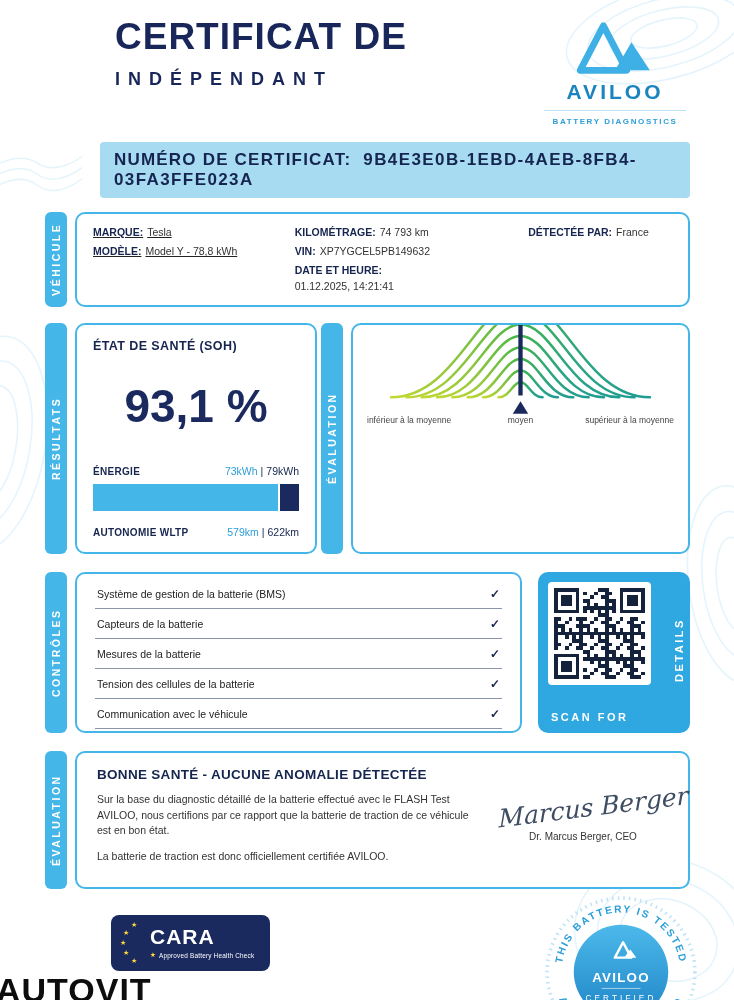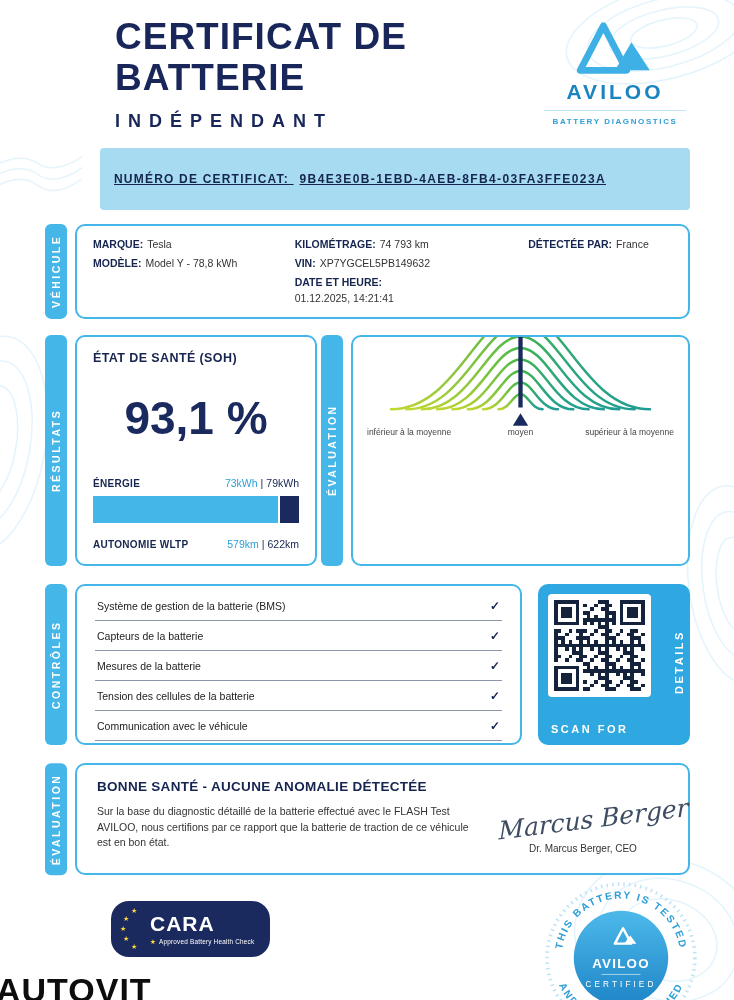--- a/index.html
+++ b/index.html
@@ -15,37 +15,37 @@
   .title{font-size:37px;line-height:1.12;font-weight:bold;color:#18265a;letter-spacing:1px;margin:0;}
   .title span{display:block;}
   .subtitle{margin-top:12px;font-size:18px;letter-spacing:8px;color:#18265a;font-weight:bold;}
   .brand{width:150px;text-align:center;margin-top:4px;}
   .brand-mark{width:78px;height:58px;display:block;margin:0 auto;}
   .brand-name{font-size:21px;font-weight:bold;color:#1b84c0;letter-spacing:3px;margin-top:2px;}
   .brand-line{height:1px;background:#bfe3f6;margin:6px 4px;}
   .brand-tag{font-size:8px;font-weight:bold;letter-spacing:1.6px;color:#2d9fd8;}
 
   
-  .cert-bar{margin:16px 0 0 25px;background:#a6dbf2;border-radius:4px;padding:24px 14px;
-            font-size:12px;font-weight:bold;color:#16254f;letter-spacing:1.2px;text-decoration:underline;}
+  .cert-bar{margin:16px 0 0 25px;background:#a6dbf2;border-radius:4px;padding:8px 14px;
+            font-size:17px;font-weight:bold;color:#16254f;letter-spacing:1.2px;}
   .cert-bar .cert-num{margin-left:6px;letter-spacing:1.4px;}
 
   
   .sec{position:relative;}
   .tab{position:absolute;left:-30px;top:0;height:100%;width:22px;background:#45b6e8;border-radius:6px;
        color:#fff;font-size:10.5px;font-weight:bold;letter-spacing:2.5px;
        display:flex;align-items:center;justify-content:center;
        writing-mode:vertical-rl;transform:rotate(180deg);box-sizing:border-box;}
   .box{box-sizing:border-box;border:2px solid #45b6e8;border-radius:10px;background:#fff;width:100%;height:100%;}
 
   
   .vehicle-sec{margin-top:14px;}
   .vehicle-box{display:flex;gap:18px;padding:11px 16px;}
   .vcol{display:flex;flex-direction:column;gap:4px;}
-  .vcol1{flex:1.15;}.vcol2{flex:1.35;}.vcol3{flex:0.9;}
+  .vcol1{flex:1.15;text-decoration:underline;}.vcol2{flex:1.35;}.vcol3{flex:0.9;}
   .vrow{font-size:10.5px;line-height:1.45;color:#333;}
   .vlabel{font-weight:bold;color:#16254f;margin-right:4px;}
 
   
   .results-row{display:flex;gap:34px;margin-top:16px;align-items:stretch;}
   .soh-sec{width:242px;flex:0 0 242px;display:flex;}
   .comp-sec{flex:1;display:flex;}
   .soh-box{padding:14px 16px;display:flex;flex-direction:column;}
   .soh-title{font-size:12.5px;font-weight:bold;color:#16254f;letter-spacing:.4px;}
   .soh-value{font-size:46px;font-weight:bold;color:#1b2a5e;text-align:center;margin:26px 0 30px;}
@@ -91,21 +91,21 @@
   .verdict-body{display:flex;gap:14px;margin-top:10px;}
   .verdict-text{flex:1;}
   .verdict-text p{margin:0 0 10px;font-size:10.5px;color:#333;line-height:1.5;max-width:450px;}
   .signature-block{width:170px;text-align:center;padding-top:2px;}
   .signature-script{font-family:"DejaVu Serif",serif;font-style:italic;font-size:25px;color:#3f4d63;
                     transform:rotate(-7deg) skewX(-6deg);white-space:nowrap;}
   .signatory{margin-top:8px;font-size:10px;color:#333;}
 
   
   .footer-row{display:flex;justify-content:space-between;align-items:flex-start;margin-top:8px;}
-  .cara{margin:18px 0 0 36px;background:#1b2a5e;border-radius:18px;display:flex;align-items:center;
+  .cara{margin:18px 0 0 36px;background:#1b2a5e;border-radius:8px;display:flex;align-items:center;
         padding:7px 16px 7px 10px;gap:9px;color:#fff;}
   .cara-stars{position:relative;width:20px;height:42px;}
   .cara-stars span{position:absolute;font-size:7px;color:#ffd83d;}
   .cara-stars span:nth-child(1){left:10px;top:-1px;}
   .cara-stars span:nth-child(2){left:2px;top:7px;}
   .cara-stars span:nth-child(3){left:-1px;top:17px;}
   .cara-stars span:nth-child(4){left:2px;top:27px;}
   .cara-stars span:nth-child(5){left:10px;top:35px;}
   .cara-name{font-size:21px;font-weight:bold;letter-spacing:1px;line-height:1;}
   .cara-sub{font-size:6.4px;margin-top:4px;display:flex;align-items:center;gap:3px;letter-spacing:.2px;}
@@ -166,21 +166,20 @@
       <ellipse cx="110" cy="90" rx="50" ry="40" transform="rotate(20 110 90)"></ellipse>
     </g>
   </svg>
 
   <div class="content">
 
     <header class="header">
       <div class="title-block">
         <h1 class="title">
           <span>CERTIFICAT DE</span>
-          <span>BATTERIE</span>
         </h1>
         <div class="subtitle">INDÉPENDANT</div>
       </div>
       <div class="brand">
         <svg class="brand-mark" viewBox="0 0 80 60">
           <path d="M28 6 L52 52 H4 Z" fill="none" stroke="#3fb0e5" stroke-width="7" stroke-linejoin="round"></path>
           <path d="M57 23 L76 52 H40 Z" fill="#3fb0e5"></path>
         </svg>
         <div class="brand-name">AVILOO</div>
         <div class="brand-line"></div>
@@ -639,20 +638,21 @@
       </div>
     </div>
 
     <section class="sec verdict-sec">
       <div class="tab">ÉVALUATION</div>
       <div class="box verdict-box">
         <div class="verdict-heading">BONNE SANTÉ - AUCUNE ANOMALIE DÉTECTÉE</div>
         <div class="verdict-body">
           <div class="verdict-text">
             <p>Sur la base du diagnostic détaillé de la batterie effectué avec le FLASH Test AVILOO, nous certifions par ce rapport que la batterie de traction de ce véhicule est en bon état.</p>
+            <p>La batterie de traction est donc officiellement certifiée AVILOO.</p>
           </div>
           <div class="signature-block">
             <div class="signature-script">Marcus Berger</div>
             <div class="signatory">Dr. Marcus Berger, CEO</div>
           </div>
         </div>
       </div>
     </section>
 
     <div class="footer-row">

